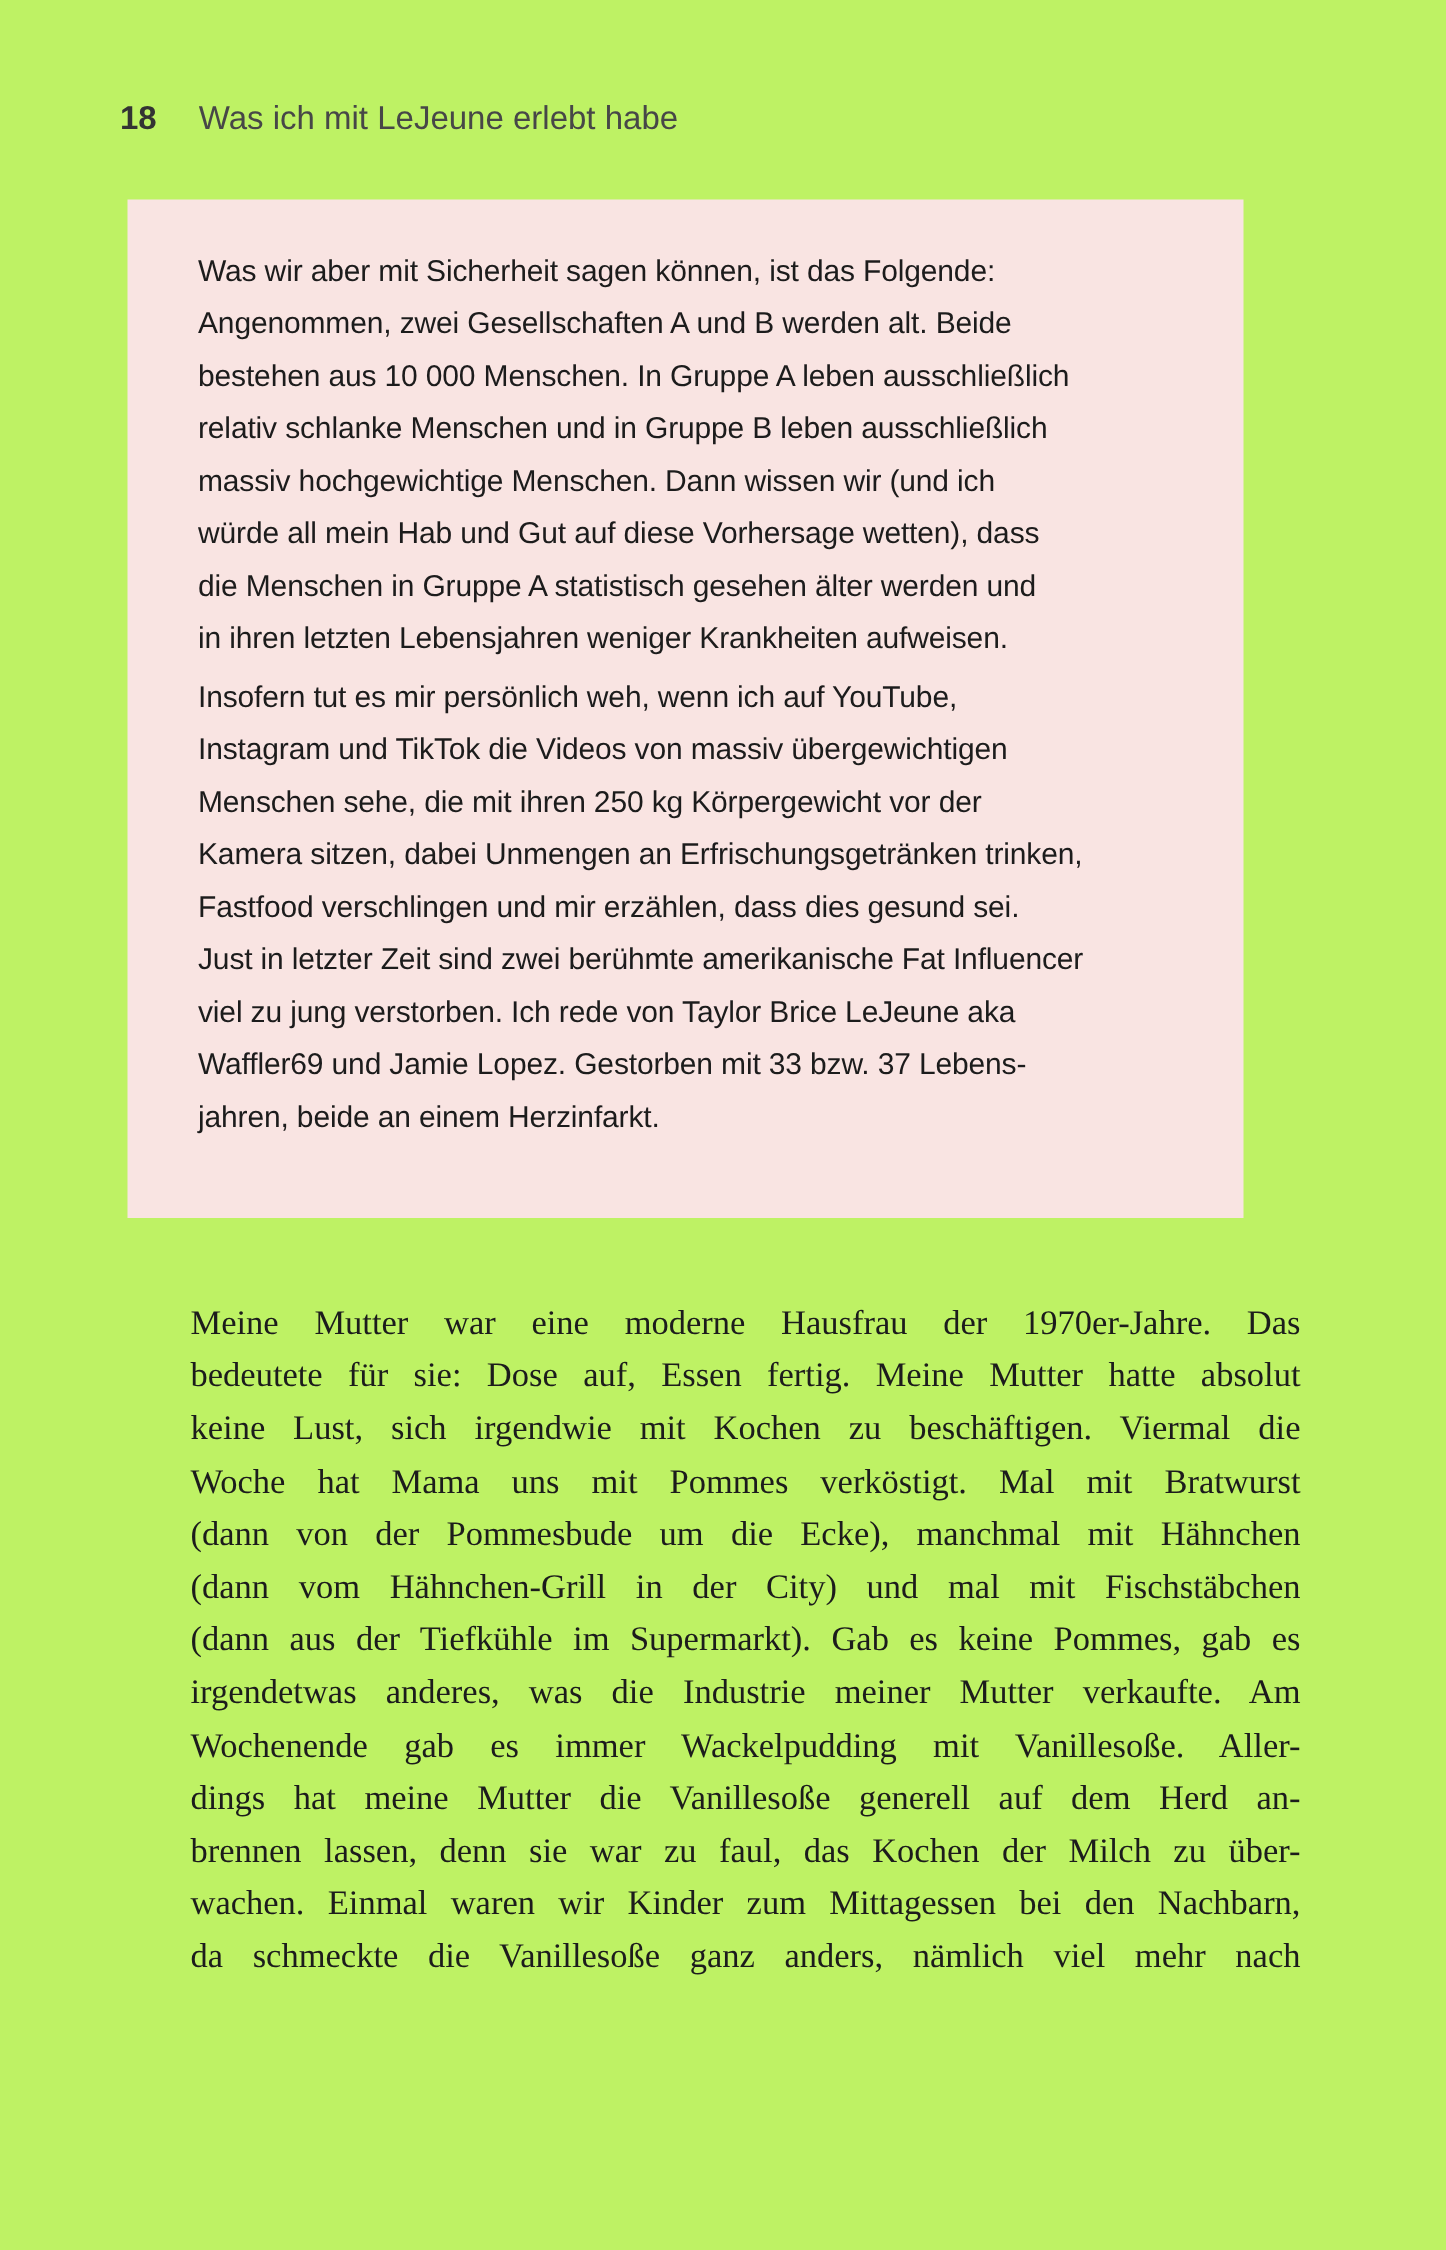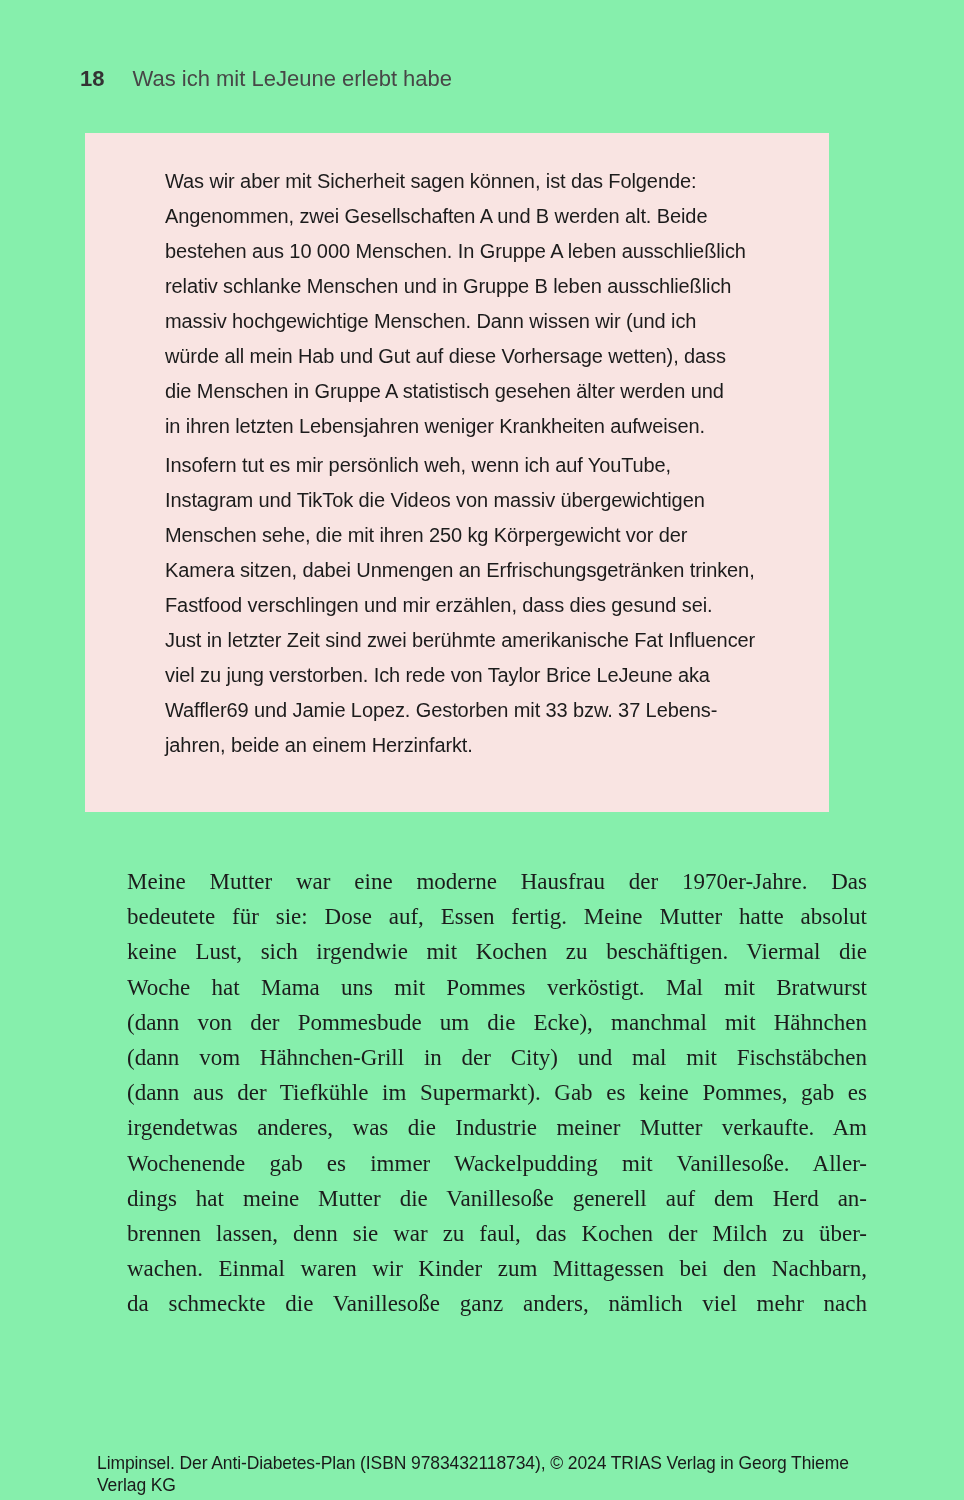--- a/index.html
+++ b/index.html
@@ -8,21 +8,21 @@
     --accent: #c41e5c;
     --text: #1e1e1e;
     --head_text: #474747;
   }
   * { margin: 0; padding: 0; box-sizing: border-box; }
   html, body { background: #ffffff; }
   .page {
     position: relative;
     width: 964px;
     height: 1500px;
-    background: #86efac;
+    background: #bef264;
     overflow: hidden;
     font-family: "Liberation Sans", sans-serif;
     color: var(--text);
   }
   
   .running-head {
     position: absolute;
     top: 66px;
     left: 80px;
     font-size: 22px;
@@ -37,21 +37,21 @@
     color: #333333;
   }
   
   .callout {
     position: absolute;
     left: 85px;
     top: 133px;
     width: 744px;
     height: 679px;
     background: var(--callout_bg);
-    padding: 31px 18px 30px 80px;
+    padding: 31px 18px 30px 47px;
   }
   .callout p {
     font-size: 20px;
     line-height: 35px;
     letter-spacing: -0.1px;
     color: #1c1c1c;
     white-space: pre-line;
     text-align: left;
   }
   .callout p + p {
@@ -132,15 +132,14 @@
 (dann von der Pommesbude um die Ecke), manchmal mit Hähnchen
 (dann vom Hähnchen-Grill in der City) und mal mit Fischstäbchen
 (dann aus der Tiefkühle im Supermarkt). Gab es keine Pommes, gab es
 irgendetwas anderes, was die Industrie meiner Mutter verkaufte. Am
 Wochenende gab es immer Wackelpudding mit Vanillesoße. Aller-
 dings hat meine Mutter die Vanillesoße generell auf dem Herd an-
 brennen lassen, denn sie war zu faul, das Kochen der Milch zu über-
 wachen. Einmal waren wir Kinder zum Mittagessen bei den Nachbarn,
 da schmeckte die Vanillesoße ganz anders, nämlich viel mehr nach</p>
 
-  <div class="footer-credit">Limpinsel. Der Anti-Diabetes-Plan (ISBN 9783432118734), © 2024 TRIAS Verlag in Georg Thieme Verlag KG</div>
 
 </div>
 
 </body></html>

